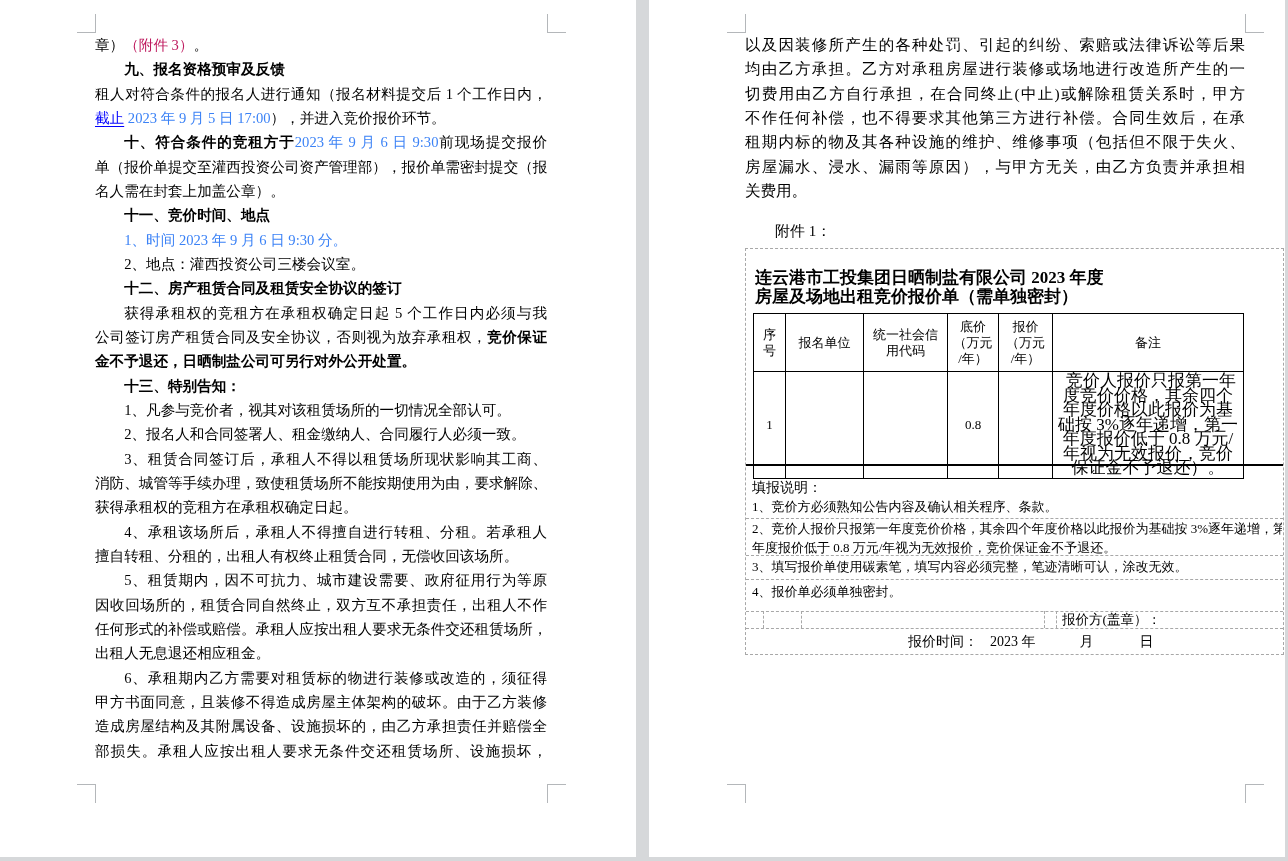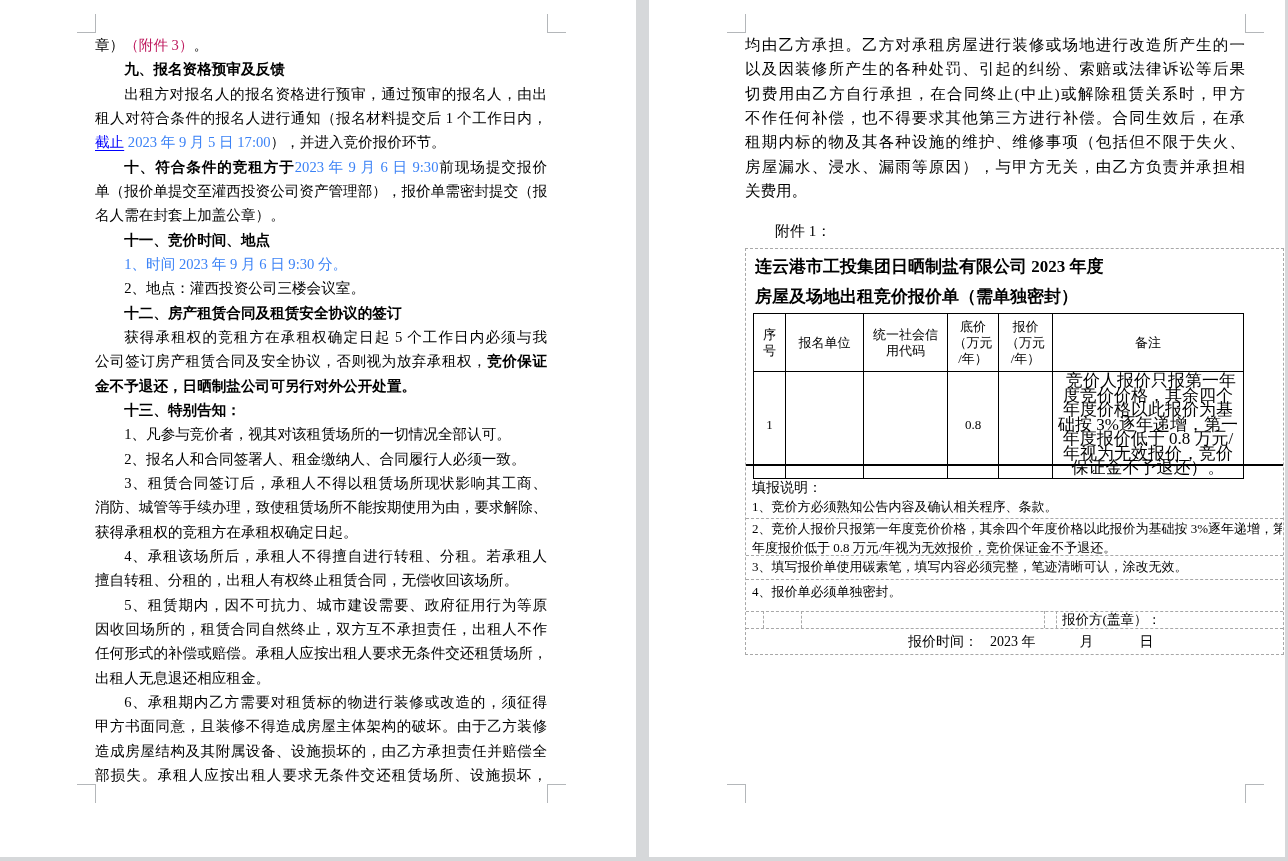--- a/index.html
+++ b/index.html
@@ -30,21 +30,21 @@
   .run-blu{color:#0000fe;text-decoration:underline;text-underline-offset:3px;}
   .run-bu{font-weight:700;text-underline-offset:3px;}
 
   #attach-label{position:absolute;left:96px;top:220px;height:22px;line-height:22px;
                 padding-left:30px;font-size:15px;}
 
   #bid-form{position:absolute;left:96px;top:248px;width:539px;height:407px;
             border:1px dashed #a8a8a8;box-sizing:border-box;}
   .ft{position:absolute;left:9px;height:30px;line-height:30px;font-weight:700;
       font-size:17px;white-space:nowrap;}
-  #ft1{top:3px;}
+  #ft1{top:14px;}
   #ft2{top:33px;}
 
   #form-table{position:absolute;left:7px;top:64px;width:490px;border-collapse:collapse;
               table-layout:fixed;font-size:13px;}
   #form-table td{border:1px solid #000;text-align:center;vertical-align:middle;
                  padding:1px 2px;white-space:pre-line;overflow:hidden;}
   #form-table tr.hdr td{height:55px;line-height:16px;}
   #form-table tr.datarow td{height:84px;}
   #form-table td.remark-cell{text-align:center;font-size:17px;line-height:14.5px;
                  padding:2px 4px;text-indent:6px;white-space:normal;}
@@ -72,21 +72,20 @@
 <body>
 
 <div class="page" id="page1">
   <div class="mark tl" style="left:77px;top:14px;"></div>
   <div class="mark tr" style="left:547px;top:14px;"></div>
   <div class="mark blm" style="left:77px;top:784px;"></div>
   <div class="mark brm" style="left:547px;top:784px;"></div>
   <div class="lines" id="p1-lines">
       <div class="ln"><span class="run-n">章）</span><span class="run-r">（附件 3）</span><span class="run-n">。</span></div>
       <div class="ln ind"><span class="run-b">九、报名资格预审及反馈</span></div>
-      <div class="ln ind j"><span class="run-n">出租方对报名人的报名资格进行预审，通过预审的报名人，由出</span></div>
       <div class="ln j"><span class="run-n">租人对符合条件的报名人进行通知（报名材料提交后 1 个工作日内，</span></div>
       <div class="ln"><span class="run-blu">截止</span><span class="run-bl"> 2023 年 9 月 5 日 17:00</span><span class="run-n">），并进入竞价报价环节。</span></div>
       <div class="ln ind j"><span class="run-b">十、符合条件的竞租方于</span><span class="run-bl">2023 年 9 月 6 日 9:30</span><span class="run-n">前现场提交报价</span></div>
       <div class="ln j"><span class="run-n">单（报价单提交至灌西投资公司资产管理部），报价单需密封提交（报</span></div>
       <div class="ln"><span class="run-n">名人需在封套上加盖公章）。</span></div>
       <div class="ln ind"><span class="run-b">十一、竞价时间、地点</span></div>
       <div class="ln ind"><span class="run-bl">1、时间 2023 年 9 月 6 日 9:30 分。</span></div>
       <div class="ln ind"><span class="run-n">2、地点：灌西投资公司三楼会议室。</span></div>
       <div class="ln ind"><span class="run-b">十二、房产租赁合同及租赁安全协议的签订</span></div>
       <div class="ln ind j"><span class="run-n">获得承租权的竞租方在承租权确定日起 5 个工作日内必须与我</span></div>
@@ -111,22 +110,22 @@
     </div>
 </div>
 
 <div class="page" id="page2">
   <div class="mark tl" style="left:78px;top:14px;"></div>
   <div class="mark tr" style="left:596px;top:14px;"></div>
   <div class="mark blm" style="left:78px;top:784px;"></div>
   <div class="mark brm" style="left:596px;top:784px;"></div>
 
   <div class="lines" id="p2-lines">
+      <div class="ln j"><span class="run-n">以及因装修所产生的各种处罚、引起的纠纷、索赔或法律诉讼等后果</span></div>
       <div class="ln j"><span class="run-n">均由乙方承担。乙方对承租房屋进行装修或场地进行改造所产生的一</span></div>
-      <div class="ln j"><span class="run-n">以及因装修所产生的各种处罚、引起的纠纷、索赔或法律诉讼等后果</span></div>
       <div class="ln j"><span class="run-n">切费用由乙方自行承担，在合同终止(中止)或解除租赁关系时，甲方</span></div>
       <div class="ln j"><span class="run-n">不作任何补偿，也不得要求其他第三方进行补偿。合同生效后，在承</span></div>
       <div class="ln j"><span class="run-n">租期内标的物及其各种设施的维护、维修事项（包括但不限于失火、</span></div>
       <div class="ln j"><span class="run-n">房屋漏水、浸水、漏雨等原因），与甲方无关，由乙方负责并承担相</span></div>
       <div class="ln"><span class="run-n">关费用。</span></div>
     </div>
 
   <div id="attach-label">附件 1：</div>
 
   <div id="bid-form">

